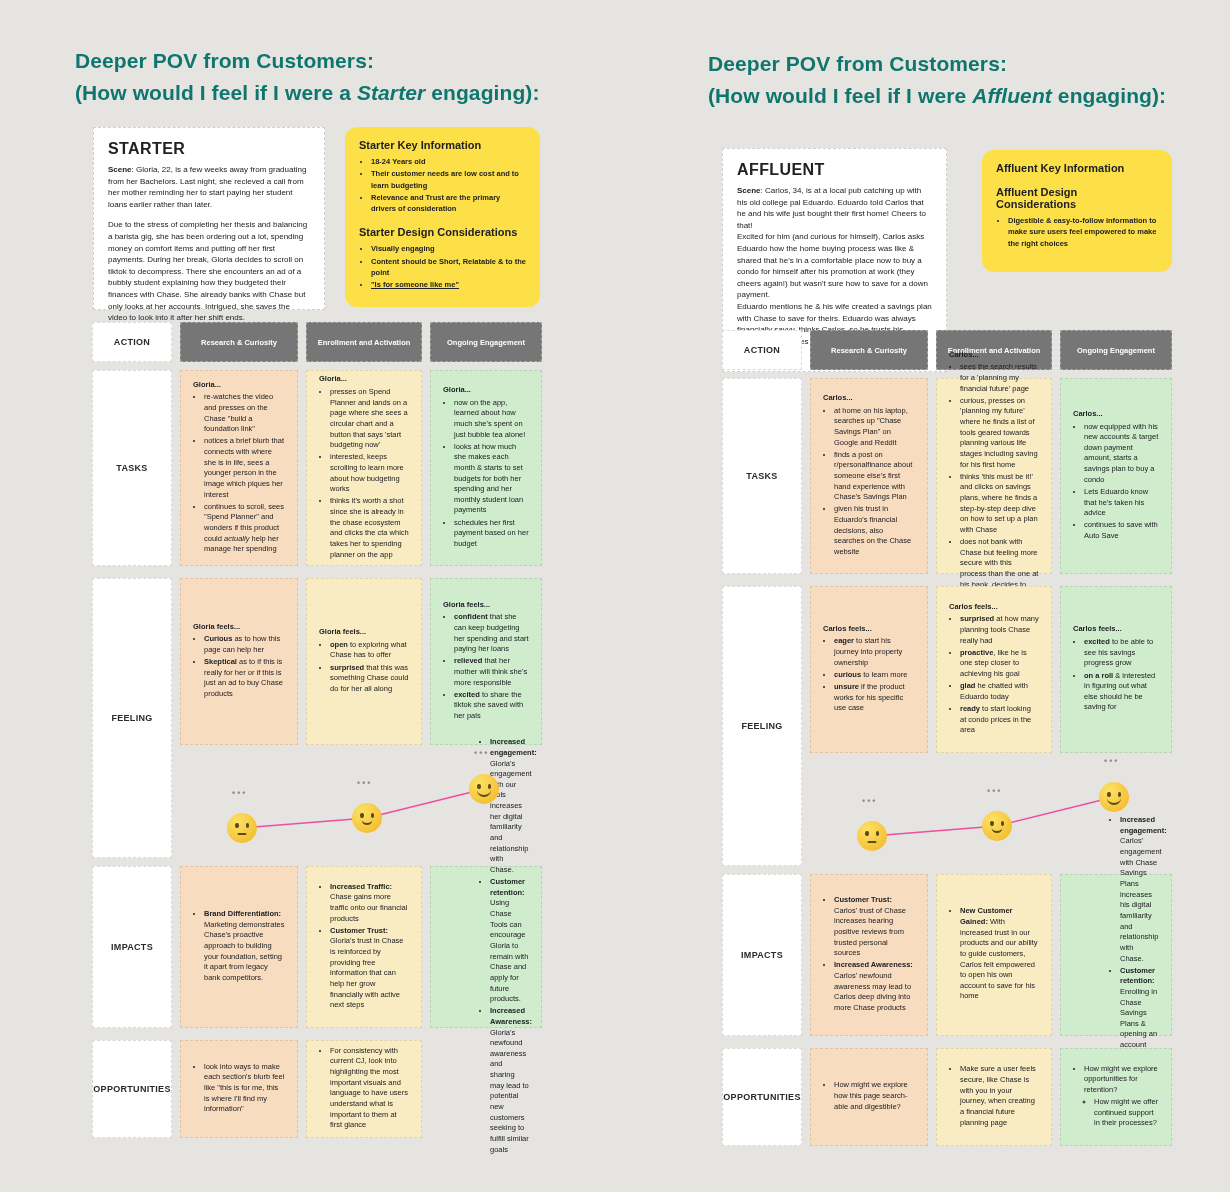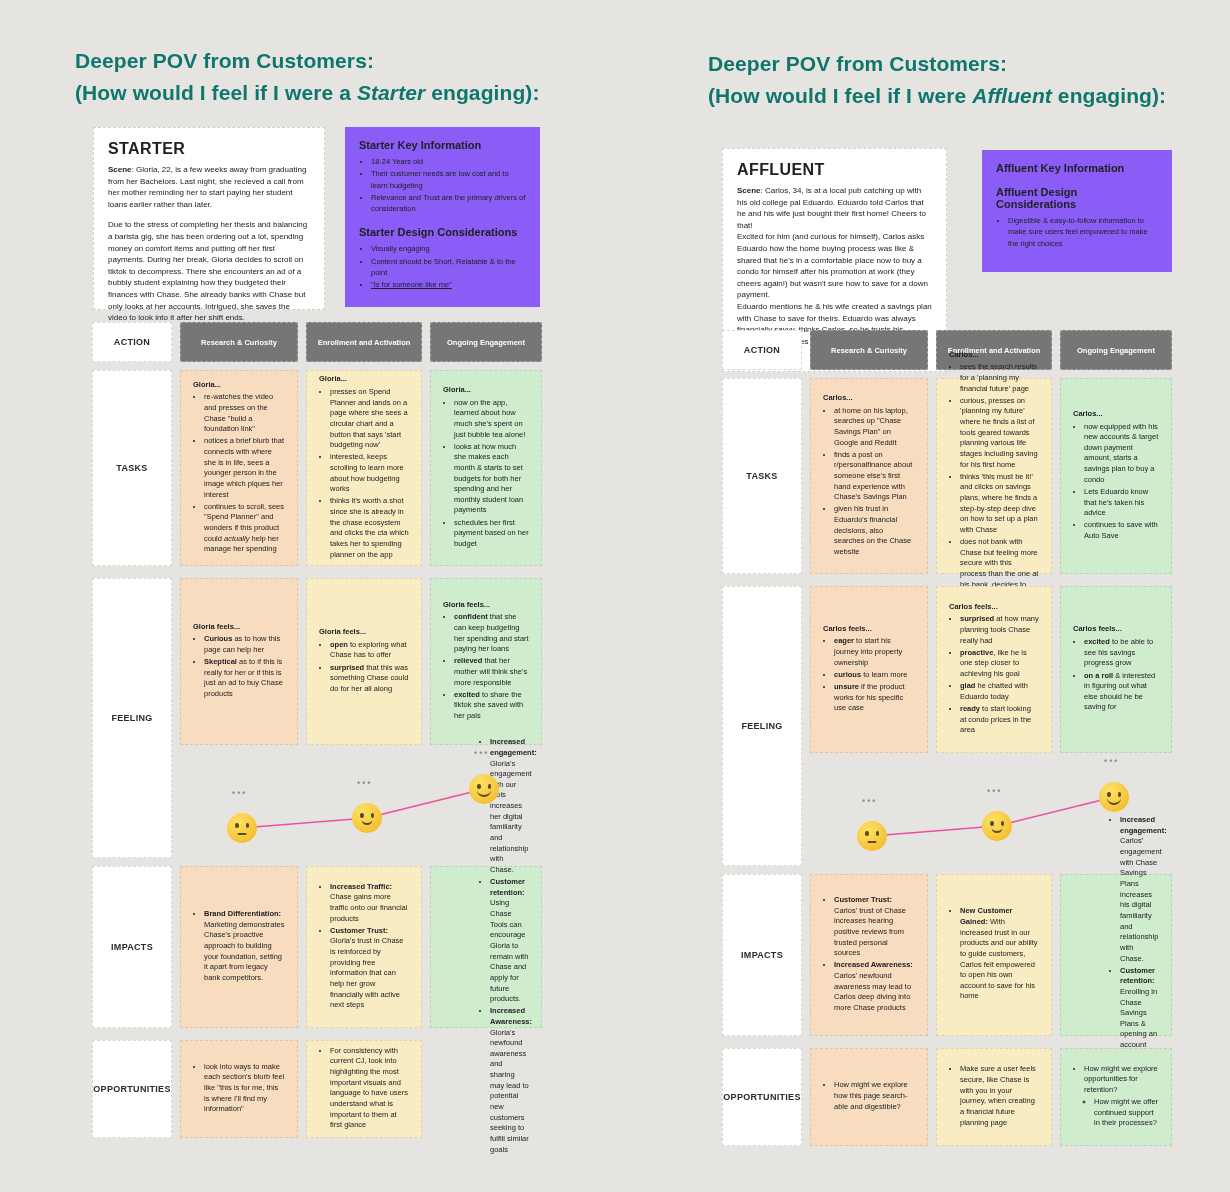--- a/index.html
+++ b/index.html
@@ -18,27 +18,27 @@
 
   .scene-card{position:absolute;background:#ffffff;border:1px dashed #cfcfcf;padding:12px 14px;box-sizing:border-box;}
   .panel-left  .scene-card{left:18px;top:82px;width:232px;height:183px;}
   .panel-right .scene-card{left:14px;top:100px;width:225px;min-height:168px;}
   .persona-name{font-size:16px;font-weight:800;letter-spacing:0.4px;margin:0 0 6px;}
   .scene-body{font-size:8px;line-height:1.45;}
   .scene-body p{margin:0 0 9px;}
   .scene-body p:last-child{margin-bottom:16px;}
   .panel-right .scene-body p{margin:0;}
 
-  .key-card{position:absolute;background:#8b5cf6;padding:12px 14px;box-sizing:border-box;}
+  .key-card{position:absolute;background:#fde047;padding:12px 14px;box-sizing:border-box;border-radius:12px;}
   .panel-left  .key-card{left:270px;top:82px;width:195px;height:180px;}
   .panel-right .key-card{left:274px;top:102px;width:190px;height:122px;}
   .key-title{font-size:11px;font-weight:700;margin:0 0 5px;}
   .key-section + .key-section{margin-top:12px;}
   .key-section ul{margin:0;padding-left:12px;font-size:7.5px;line-height:1.5;}
-  .key-section li{margin:0 0 1px;}
+  .key-section li{margin:0 0 1px;font-weight:bold;}
 
   .jgrid{position:absolute;display:grid;
     grid-template-columns:80px 8px 118px 8px 116px 8px 112px;
     grid-template-rows:40px 8px 196px 12px 167px 113px 8px 162px 12px 98px;}
   .panel-left  .jgrid{left:17px;top:277px;}
   .panel-right .jgrid{left:14px;top:282px;}
 
   .row-label{background:#ffffff;border:1px dashed #d8d8d8;display:flex;align-items:center;justify-content:center;
     font-size:9px;font-weight:700;letter-spacing:0.3px;color:#2a2a2a;text-align:center;}
   .col-header{background:#767676;border:1px dashed #a8a8a8;color:#ffffff;display:flex;align-items:center;justify-content:center;

